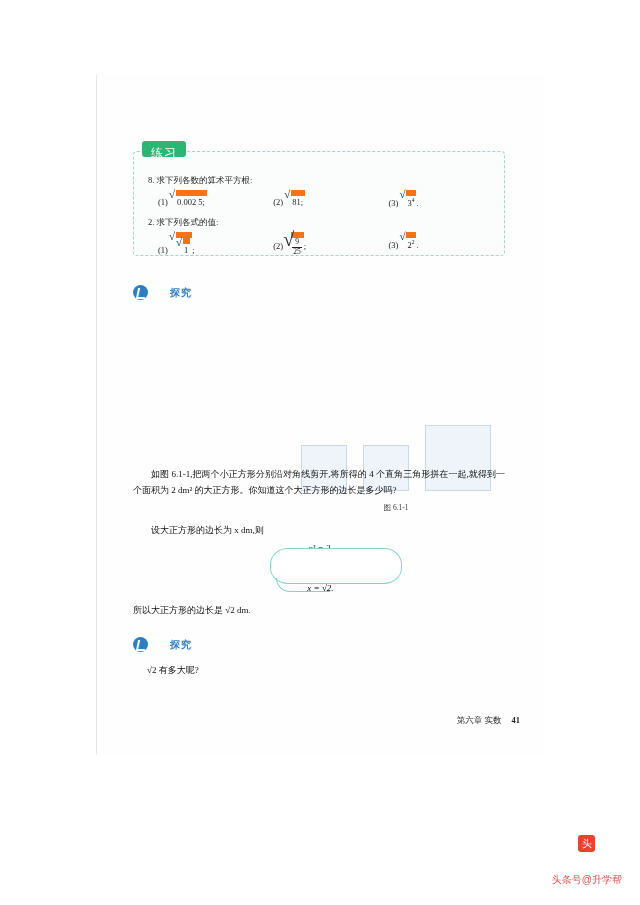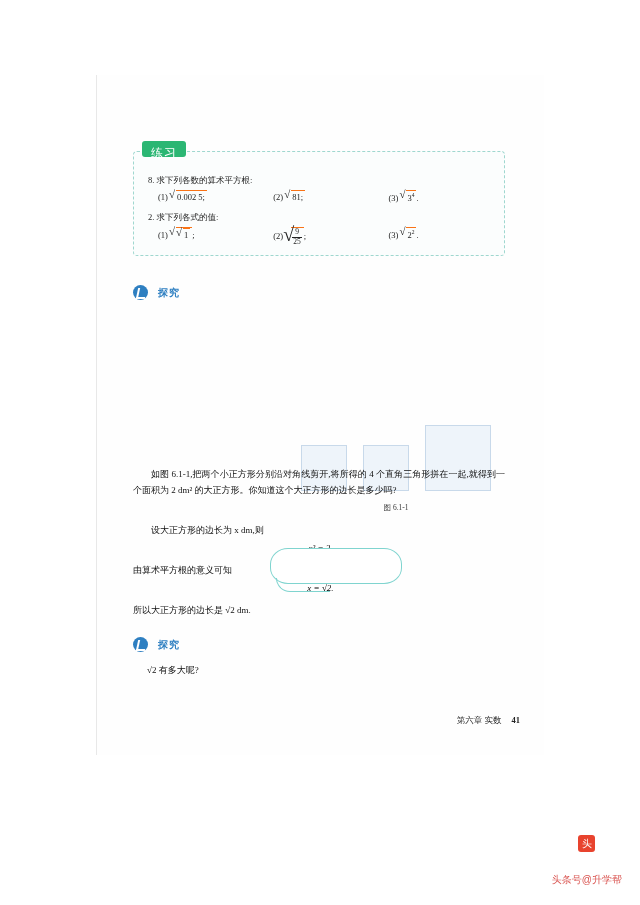--- a/index.html
+++ b/index.html
@@ -79,41 +79,41 @@
   }
   .sqrt::before {
     content: "√";
     position: absolute;
     left: -1px; top: -1px;
     font-size: 11px;
     line-height: 1;
   }
   .sqrt > .rad {
     display: inline-block;
-    border-top: 1px solid #f97316;
+    border-top: 6px solid #f97316;
     padding: 0 2px 0 1px;
   }
   .sqrt-big::before { font-size: 20px; top: -3px; left: -2px; }
   .frac {
     display: inline-block;
     vertical-align: middle;
     text-align: center;
     font-size: 7.5px;
     line-height: 1.1;
   }
   .frac .num { display: block; border-bottom: 1px solid #222; padding: 0 1px; }
   .frac .den { display: block; padding: 0 1px; }
   sup { font-size: 0.65em; vertical-align: super; }
 
   
   .explore-head {
     position: absolute;
     display: flex;
     align-items: center;
-    gap: 10px;
+    gap: 22px;
   }
   .explore-icon {
     width: 15px; height: 15px;
     background: #2e7fc1;
     border-radius: 50%;
     position: relative;
   }
   .explore-icon::after {
     content: "";
     position: absolute;
@@ -304,21 +304,20 @@
       </div>
 
       <div class="para" style="left:36px; top:392px; width:372px; text-indent:18px;">如图 6.1-1,把两个小正方形分别沿对角线剪开,将所得的 4 个直角三角形拼在一起,就得到一个面积为 2 dm² 的大正方形。你知道这个大正方形的边长是多少吗?</div>
 
       <div class="para" style="left:36px; top:448px; width:372px; text-indent:18px;">设大正方形的边长为 x dm,则</div>
 
       <div class="formula-center" style="top:468px;">
         <span>x² = 2.</span>
       </div>
 
-      <div class="para" style="left:36px; top:488px; width:372px;">由算术平方根的意义可知</div>
 
       <div class="formula-center" style="top:508px;">
         <span>x = √2.</span>
       </div>
 
       <div class="para" style="left:36px; top:528px; width:372px;">所以大正方形的边长是 √2 dm.</div>
 
       <div class="explore-head" style="left:36px; top:562px;">
         <span class="explore-icon"></span>
         <span class="explore-label">探究</span>

